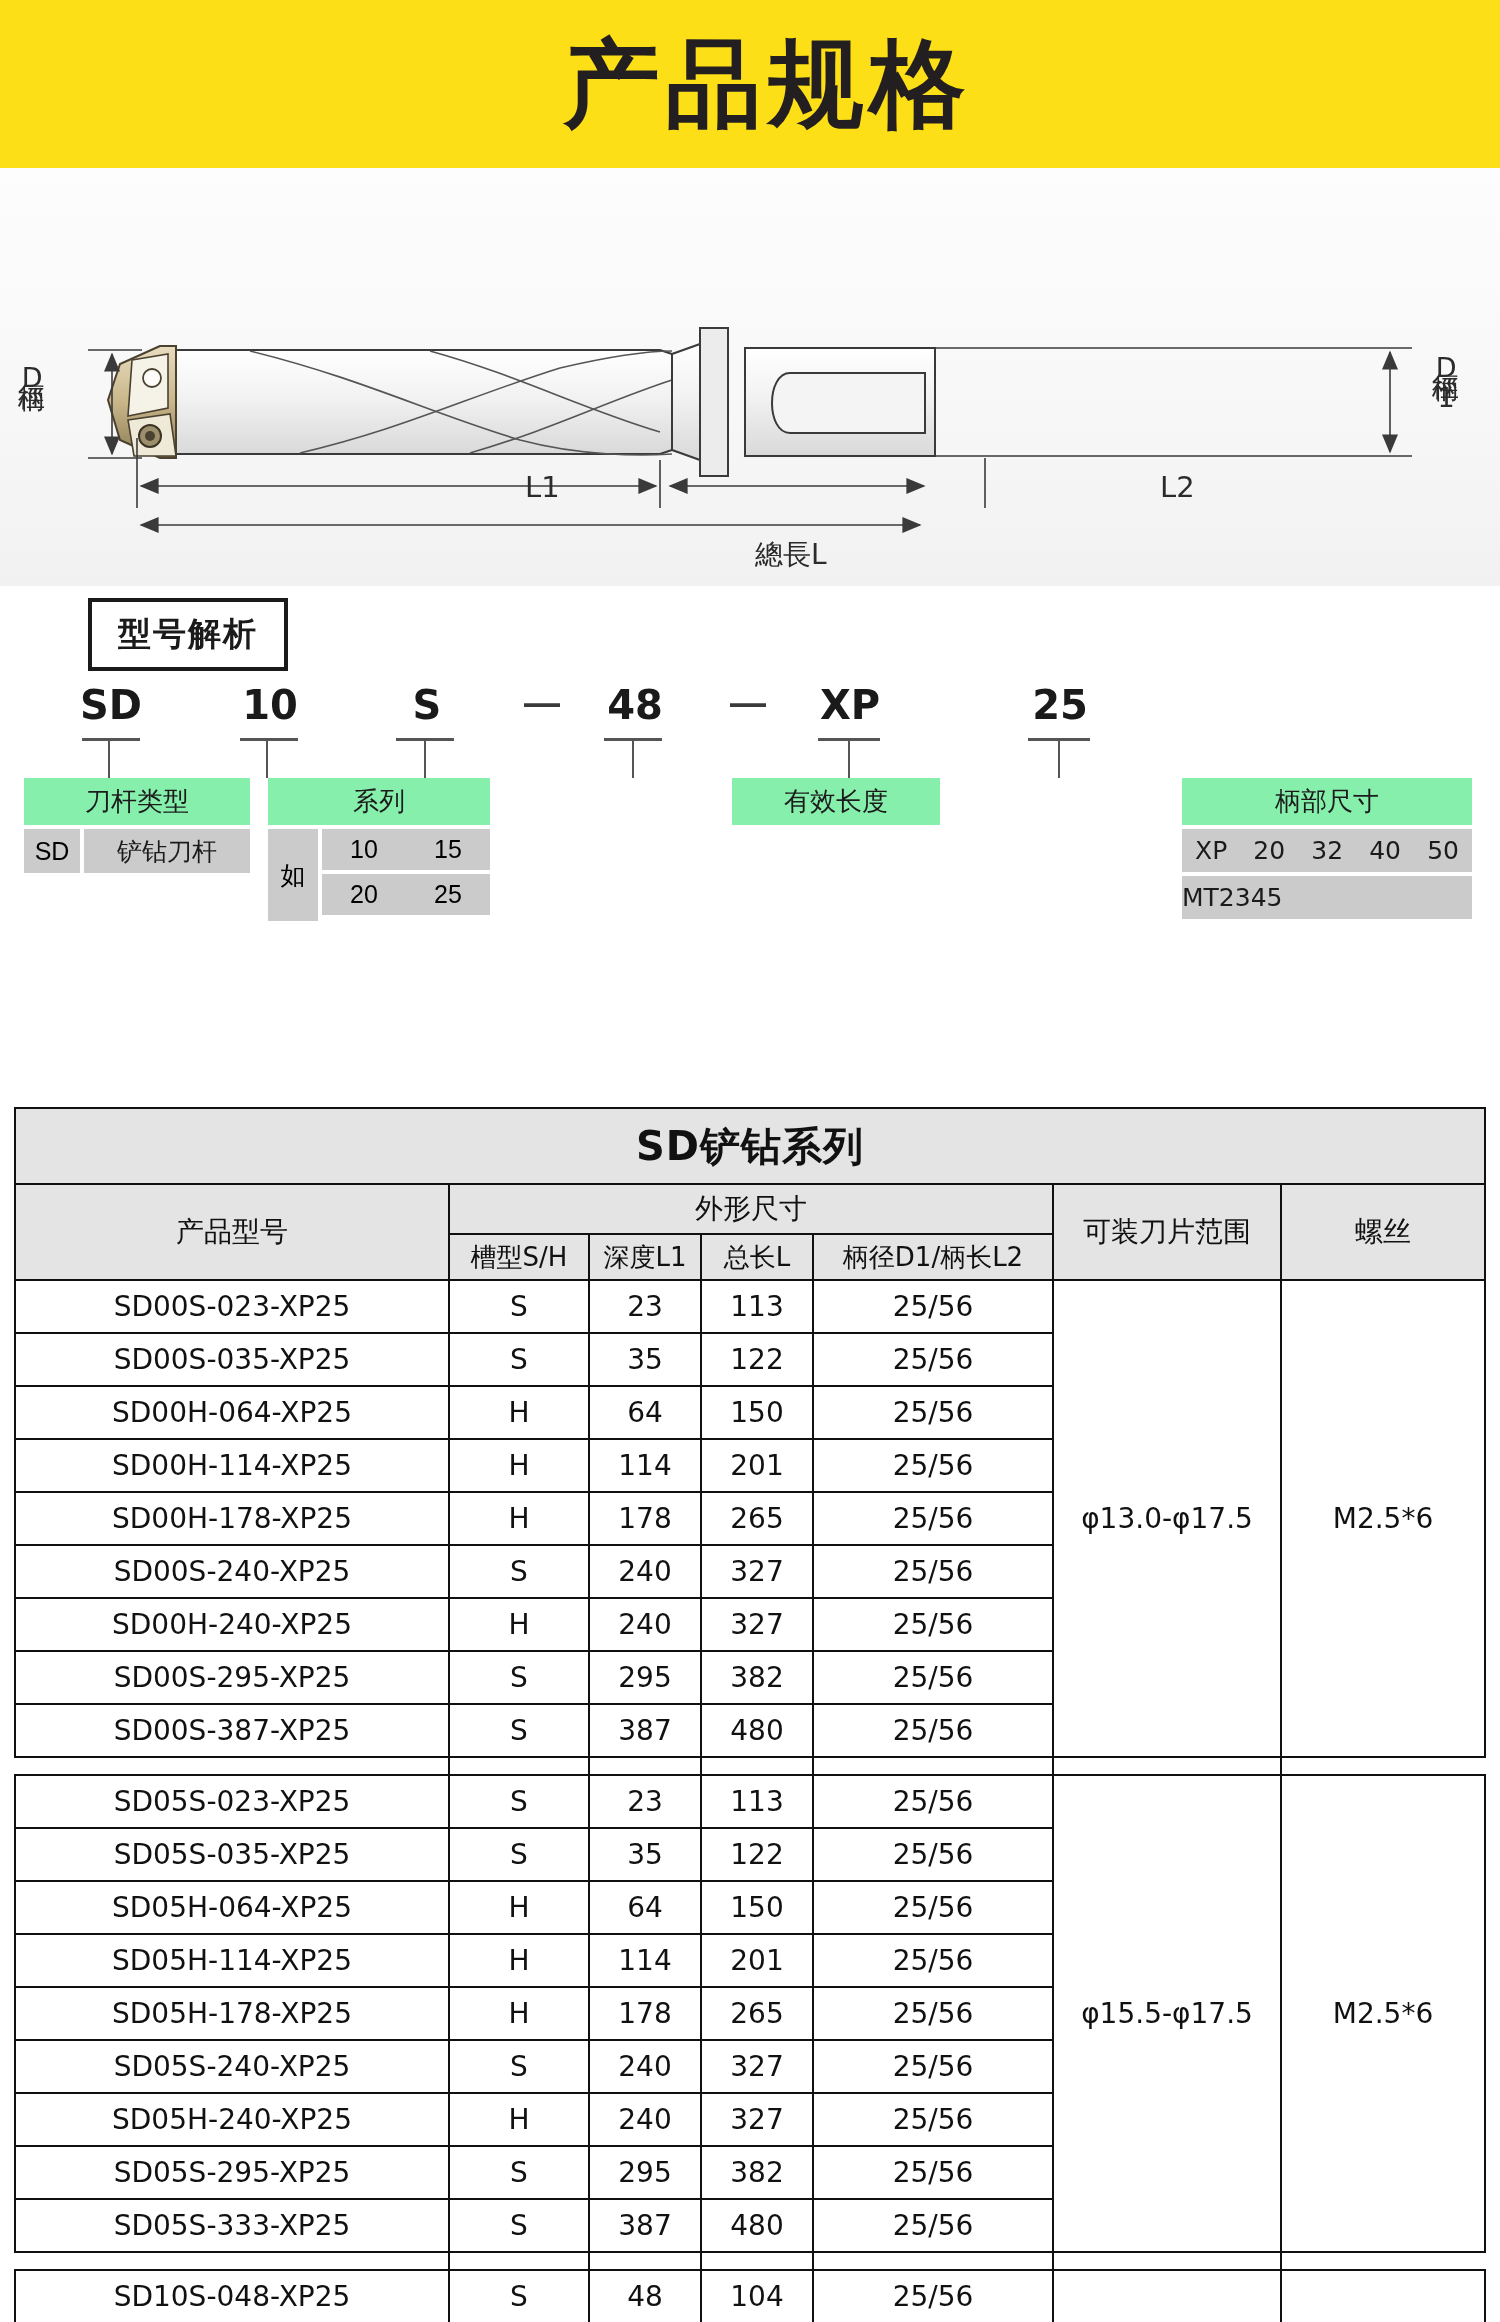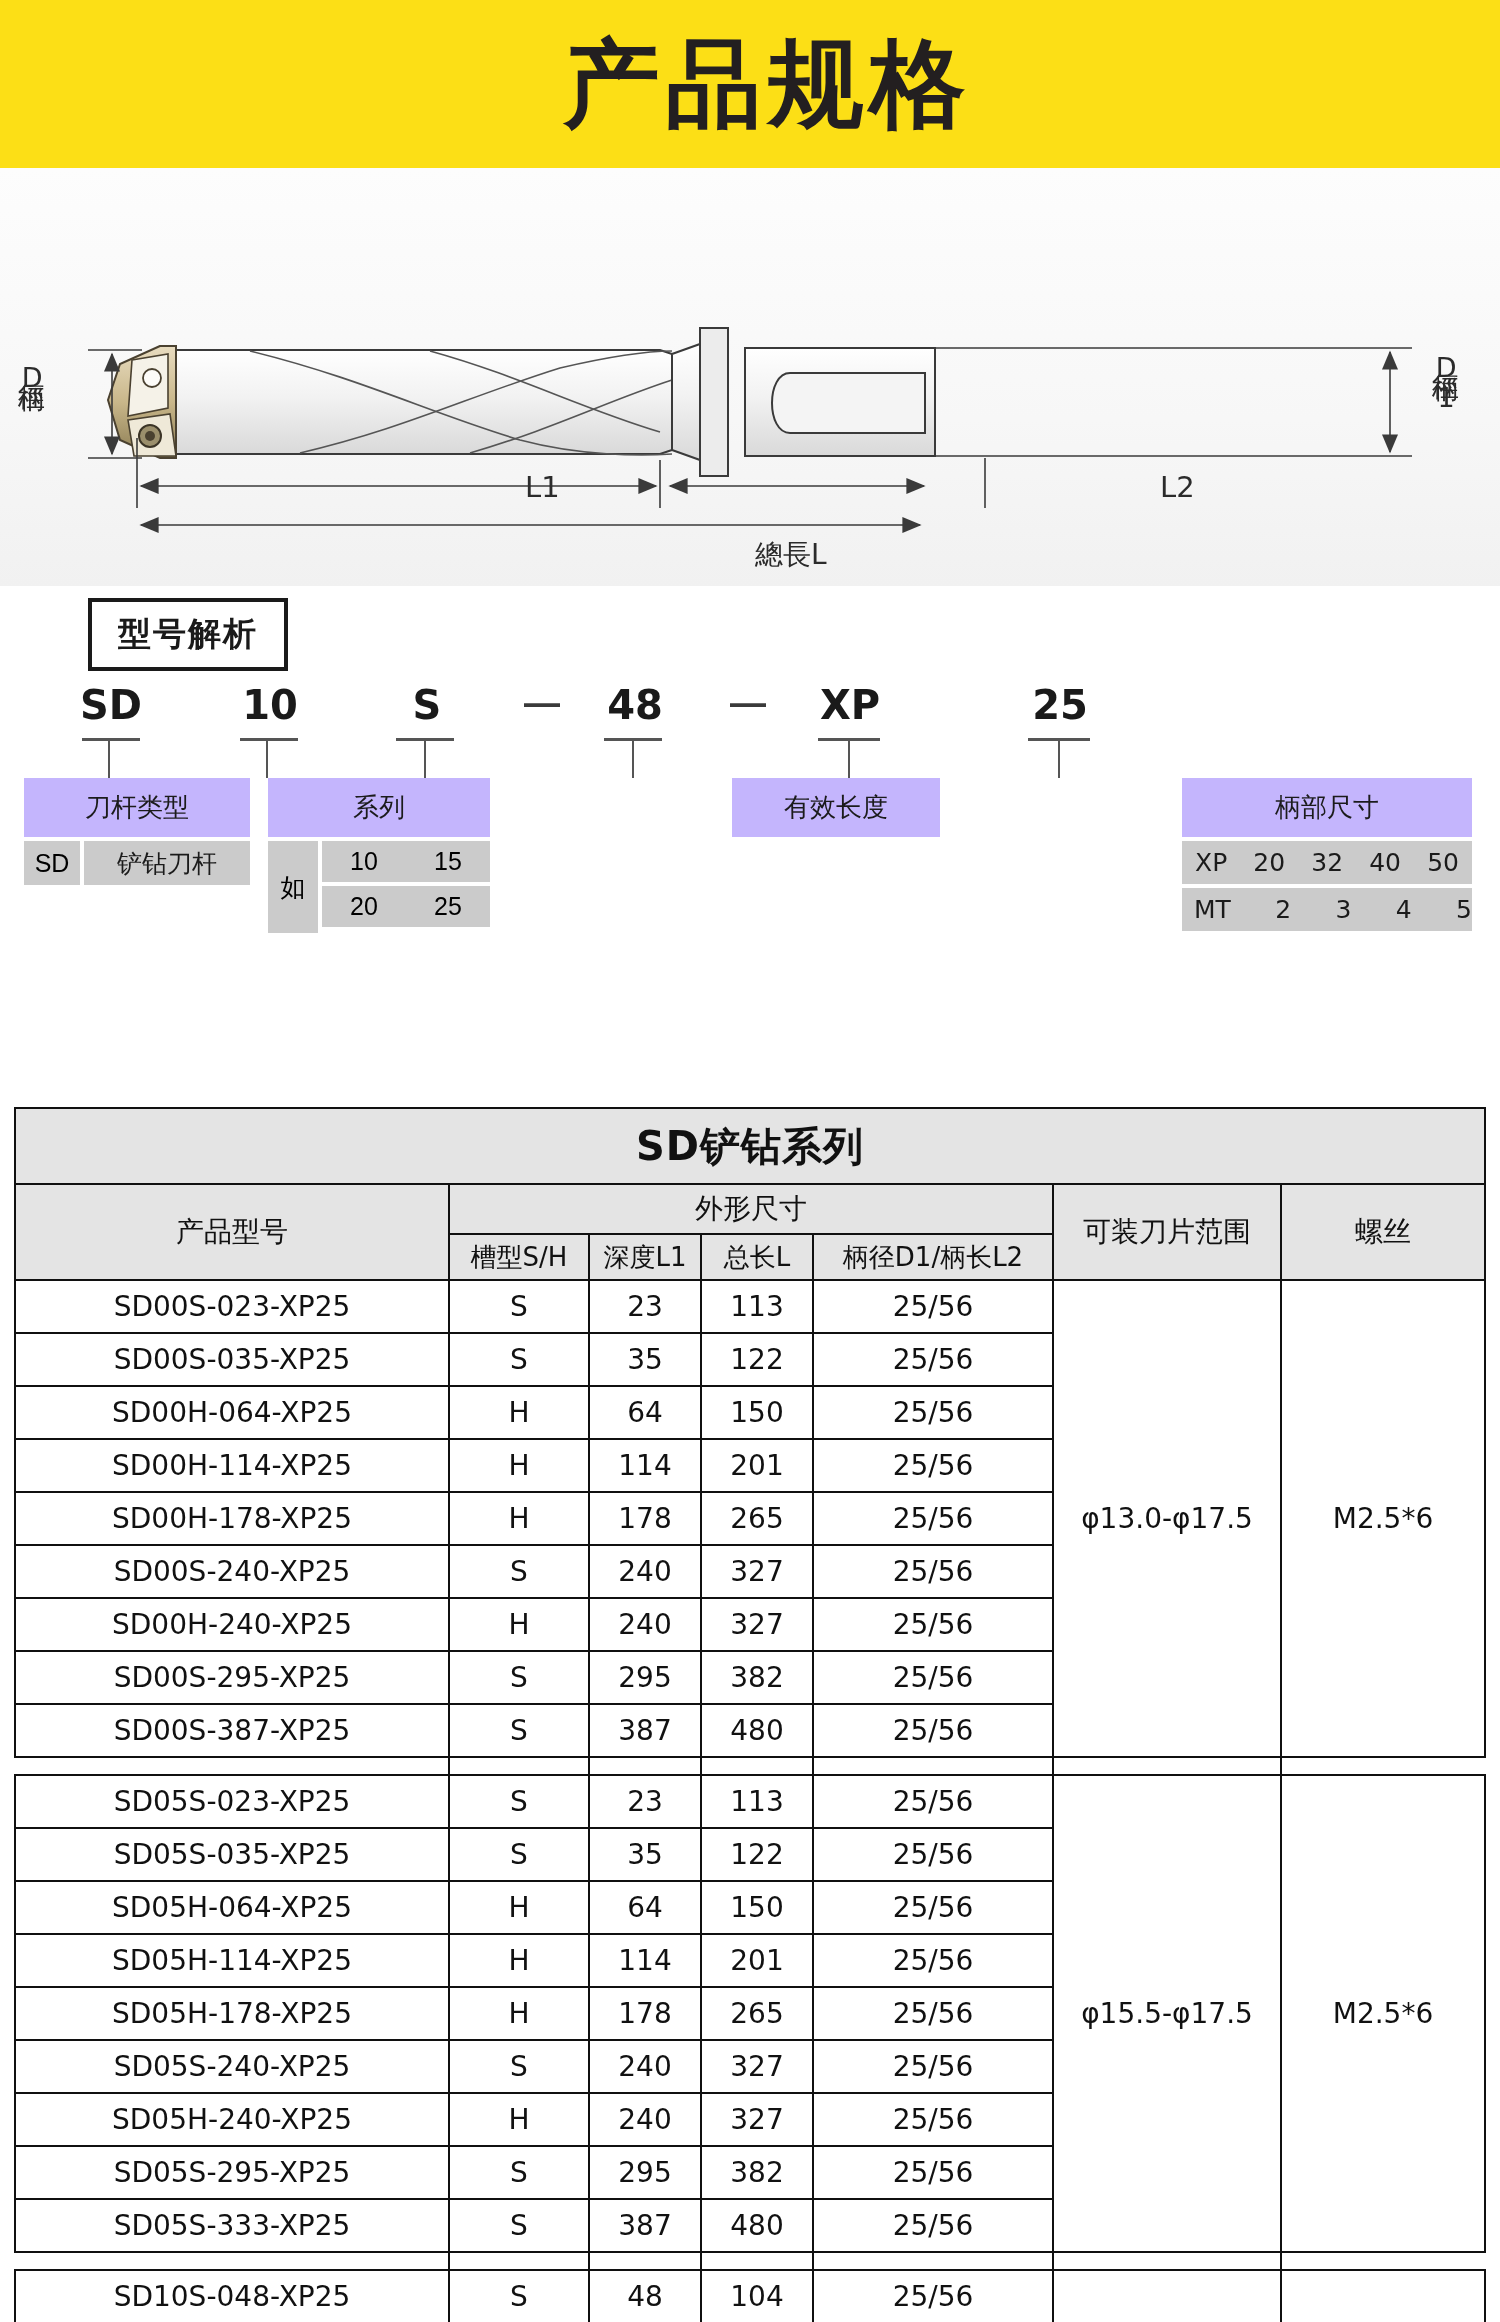--- a/index.html
+++ b/index.html
@@ -79,25 +79,25 @@
   }
   .code-dash {
     position: absolute;
     font-size: 36px;
     font-weight: bold;
     color: #3a3a3a;
   }
 
   .legend-col { position: absolute; }
   .legend-head {
-    background: #c4b5fd;
+    background: #86efac;
     color: #1b1b1b;
     font-size: 26px;
     text-align: center;
-    padding: 12px 0;
+    padding: 6px 0;
     font-family: "DejaVu Sans", "Liberation Sans", sans-serif;
   }
   .legend-body { margin-top: 4px; }
   .legend-line {
     background: #cbcbcb;
     color: #1b1b1b;
     font-size: 25px;
     text-align: center;
     padding: 7px 0;
     margin-bottom: 4px;
@@ -304,21 +304,21 @@
   <div class="legend-col" style="left:1182px; top:192px; width:290px;">
     <div class="legend-head">柄部尺寸</div>
     <div class="legend-body">
       <div class="legend-line" style="justify-content:space-around;">
         <span>XP</span>
         <span>20</span>
         <span>32</span>
         <span>40</span>
         <span>50</span>
       </div>
-      <div class="legend-line" style="justify-content:space-between;padding-left:12px;">
+      <div class="legend-line" style="justify-content:flex-start;">
         <span>MT</span>
         <span>2</span>
         <span>3</span>
         <span>4</span>
         <span>5</span>
       </div>
     </div>
   </div>
 </div>
 

